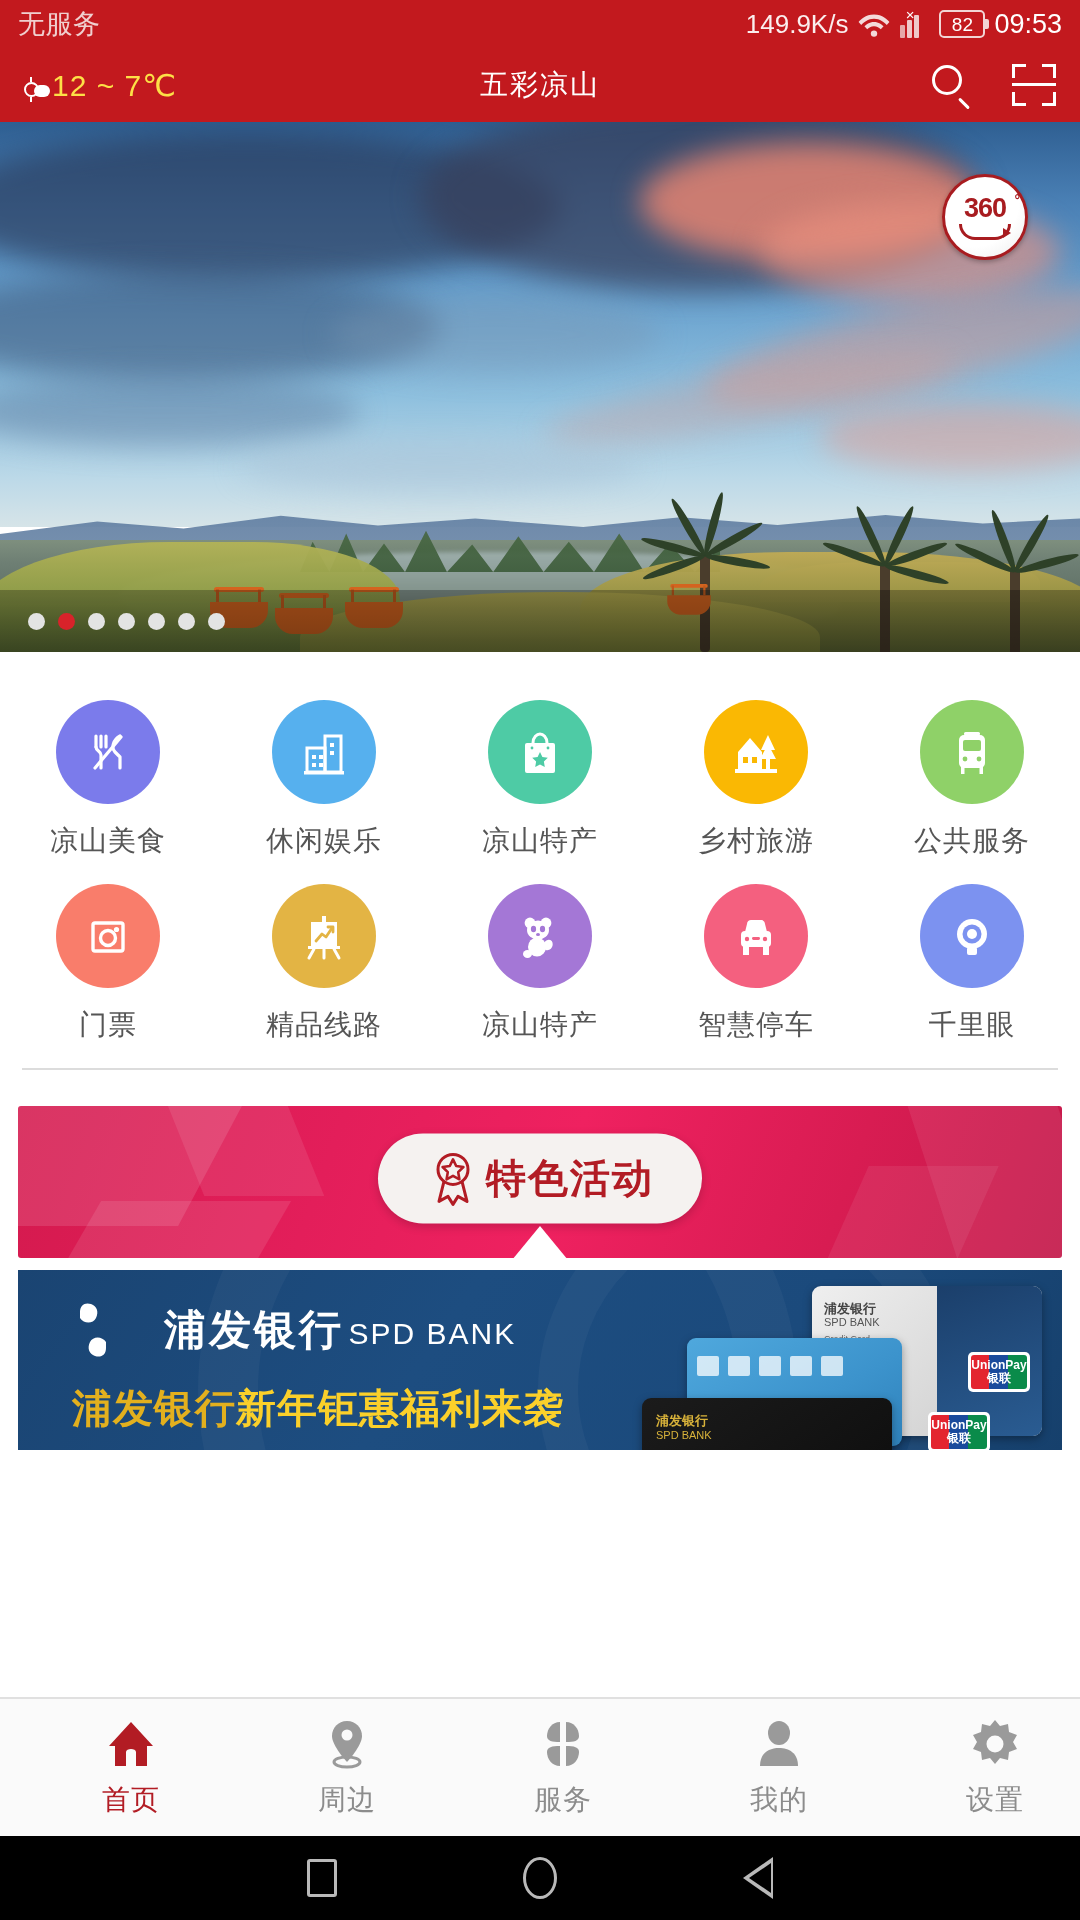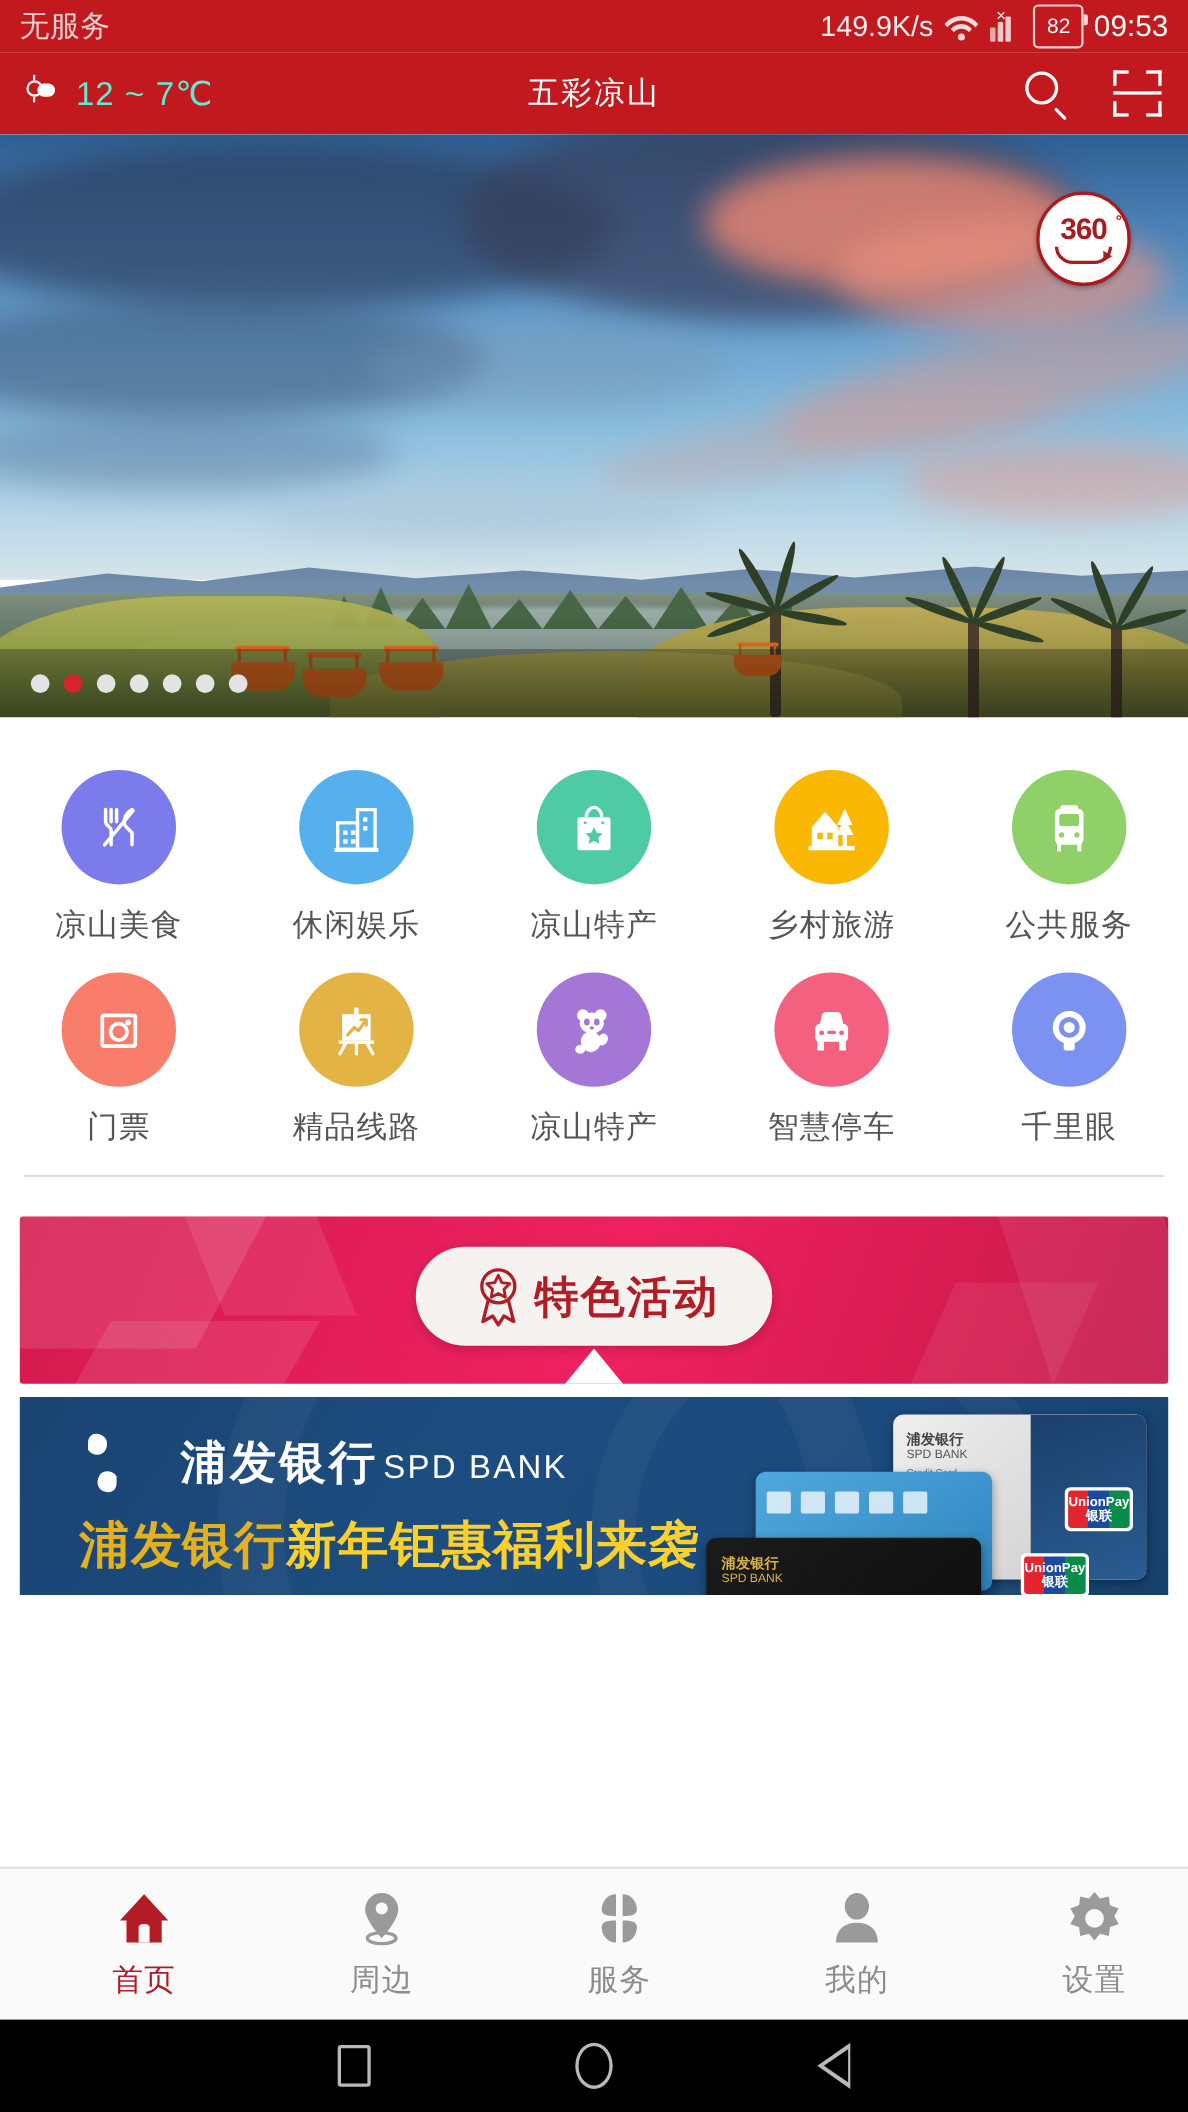--- a/index.html
+++ b/index.html
@@ -24,35 +24,35 @@
   .sb-time { font-size:27px; color:#ffffff; letter-spacing:0px; }
   .wifi-wrap { position:relative; width:34px; height:28px; display:flex; align-items:flex-end; }
   .sig-wrap { position:relative; width:30px; height:28px; display:flex; align-items:flex-end; gap:2px; }
   .sig-wrap i { display:block; width:5px; background:#efc9c9; border-radius:1px; }
   .sig-wrap i:nth-child(1){height:8px;background:#d98c8c}
   .sig-wrap i:nth-child(2){height:13px;background:#e6a8a8}
   .sig-wrap i:nth-child(3){height:18px}
   .sig-wrap i:nth-child(4){height:23px}
   .sig-x { position:absolute; top:-3px; right:16px; font-size:15px; color:#fff; line-height:1; }
   .battery {
-    width:46px; height:40px; border:2px solid #f2d5d5; border-radius:5px;
+    width:46px; height:28px; border:2px solid #f2d5d5; border-radius:5px;
     display:flex; align-items:center; justify-content:center; position:relative;
   }
   .battery:after{
     content:""; position:absolute; right:-6px; top:7px; width:4px; height:10px;
     background:#f2d5d5; border-radius:0 2px 2px 0;
   }
   .battery span { font-size:19px; color:#fff; line-height:1; }
 
   
   .appbar {
     height:74px; background:#C2191E; flex:0 0 74px;
     display:flex; align-items:center; position:relative; padding:0 24px;
   }
-  .weather { display:flex; align-items:flex-start; gap:19px; color:#5eead4; }
+  .weather { display:flex; align-items:flex-end; gap:2px; color:#fde047; }
   .weather-ico { width:26px; height:26px; position:relative; }
   .weather-ico .sun {
     position:absolute; left:0; top:5px; width:15px; height:15px; border-radius:50%;
     background:transparent; border:2px solid #fff;
   }
   .weather-ico .rays { position:absolute; left:-2px; top:3px; width:19px; height:19px; }
   .weather-ico .rays:before, .weather-ico .rays:after{
     content:""; position:absolute; background:#fff;
   }
   .weather-ico .rays:before{ left:8px; top:-3px; width:2px; height:5px; }
@@ -236,21 +236,21 @@
   }
   .spd-a1 { left:180px; top:-180px; width:600px; height:600px; }
   .spd-a2 { left:520px; top:-90px; width:420px; height:420px; border-width:40px; }
   .spd-logo { position:absolute; left:54px; top:24px; display:flex; align-items:center; gap:20px; }
   .spd-mark { width:72px; height:72px; position:relative; }
   .spd-mark svg { width:100%; height:100%; }
   .spd-names { color:#fff; line-height:1.05; }
   .spd-cn { font-size:42px; font-weight:bold; letter-spacing:3px; }
   .spd-en { font-size:30px; letter-spacing:2px; margin-top:5px; font-weight:500; }
   .spd-head {
-    position:absolute; left:54px; bottom:14px; font-size:46px; font-weight:bold;
+    position:absolute; left:54px; bottom:14px; font-size:40px; font-weight:bold;
     letter-spacing:1px; white-space:nowrap;
   }
   .spd-head .y1 { color:#E3B01E; }
   .spd-head .y2 { color:#FBD02A; }
   .cards { position:absolute; right:10px; top:16px; width:420px; height:180px; }
   .card { position:absolute; border-radius:9px; box-shadow:0 3px 9px rgba(0,0,0,.35); overflow:hidden; }
   .card-white {
     right:10px; top:0; width:230px; height:150px;
     background:linear-gradient(135deg,#efefef,#d9d9d9 60%,#c9c9c9);
   }

